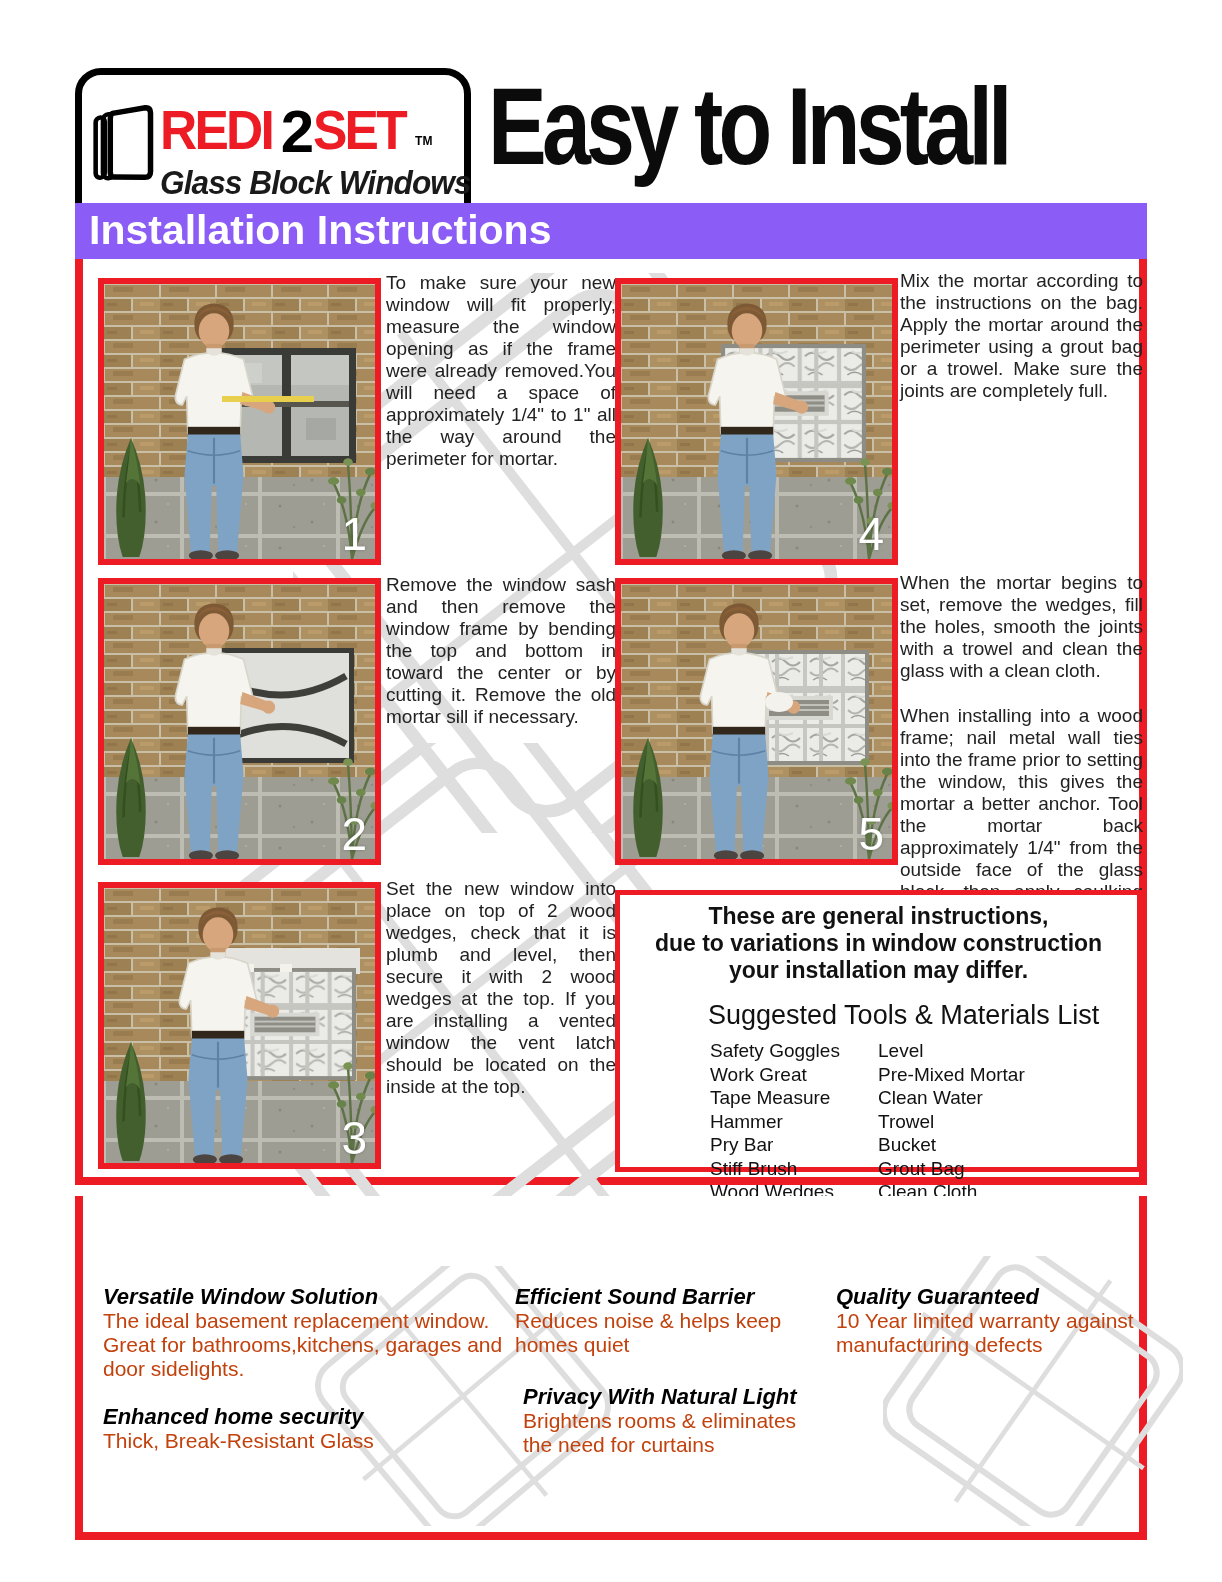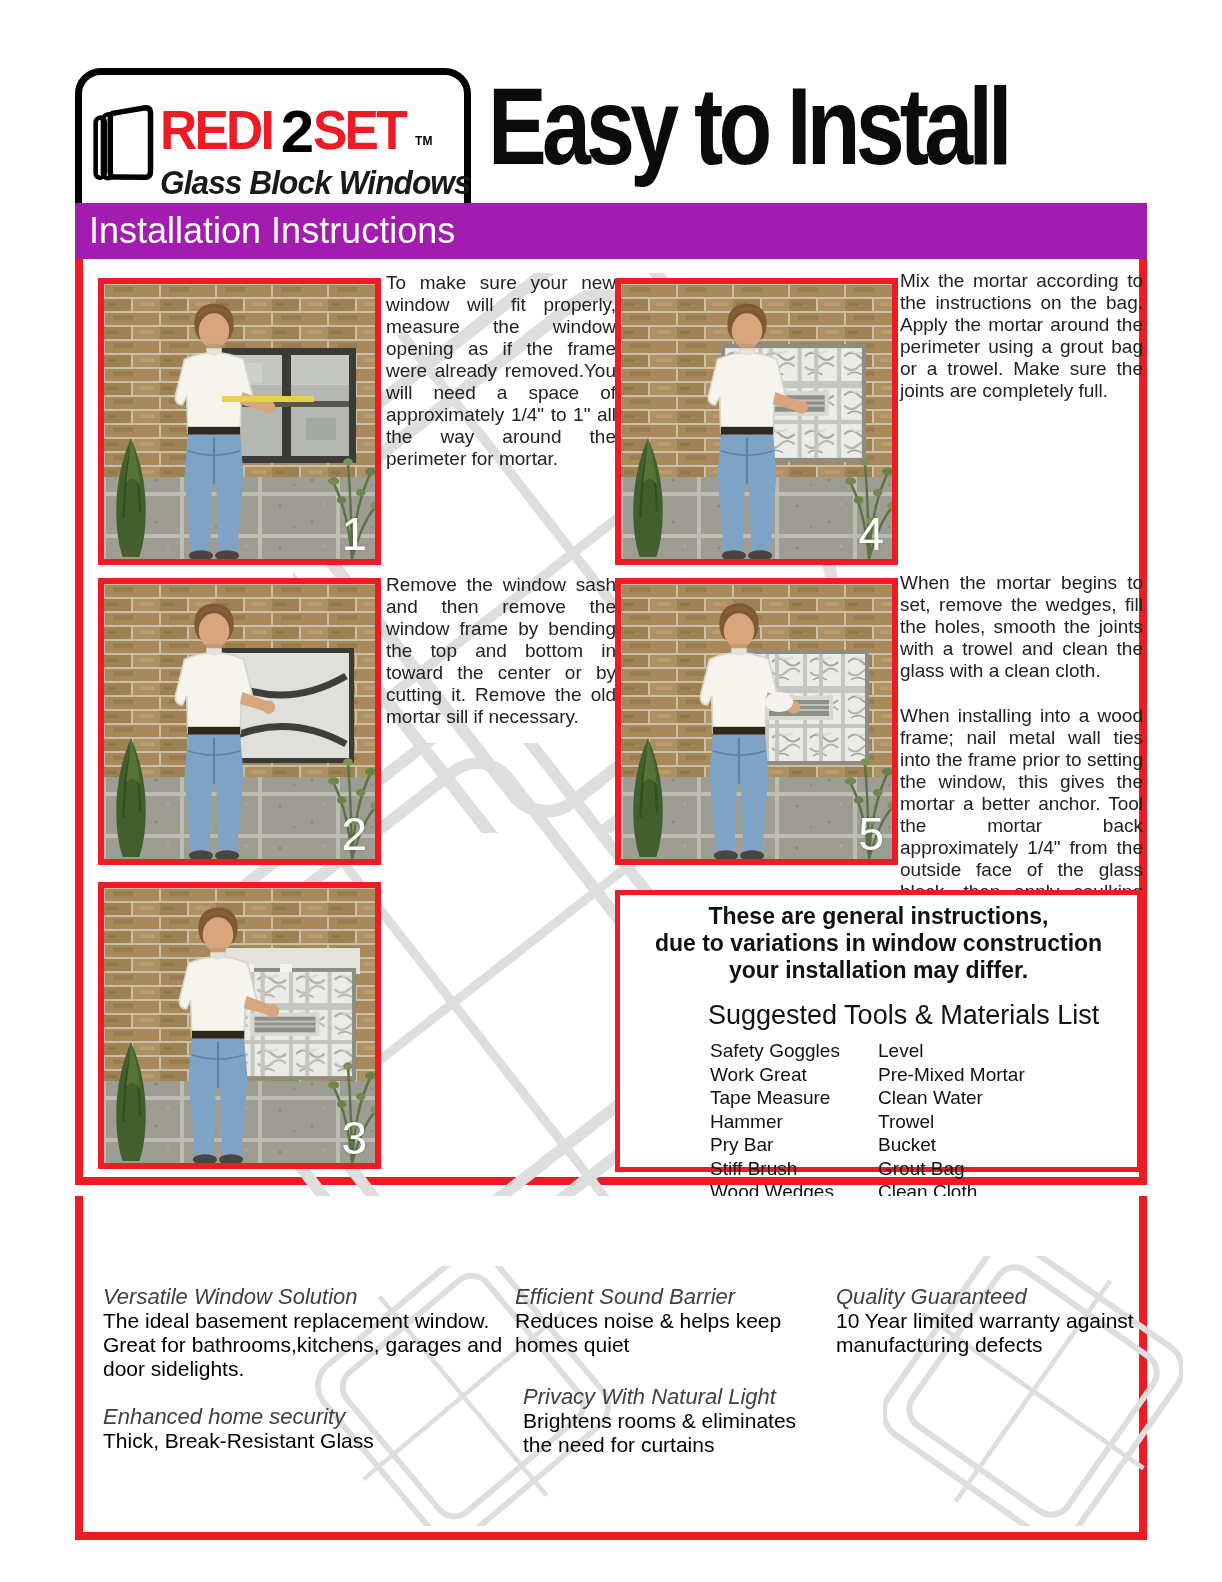--- a/index.html
+++ b/index.html
@@ -30,22 +30,22 @@
     position:absolute; left:488px; top:62px; font-size:110px; font-weight:bold;
     letter-spacing:-6px; color:#0b0b0b; white-space:nowrap;
     transform:scaleX(.80); transform-origin:left top;
   }
 
   
   .section { position:absolute; left:75px; width:1072px; background:#fff; }
   .section-install { top:203px; height:982px; border-left:8px solid #ed1c24; border-right:8px solid #ed1c24; border-bottom:8px solid #ed1c24; }
   .section-facts   { top:1196px; height:344px; border-left:8px solid #ed1c24; border-right:8px solid #ed1c24; border-bottom:8px solid #ed1c24; }
   .banner {
-    position:absolute; left:-8px; top:0; width:1072px; height:56px; background:#a21caf;
-    color:#fff; font-size:36px; line-height:55px; padding-left:14px; white-space:nowrap;
+    position:absolute; left:-8px; top:0; width:1072px; height:56px; background:#8b5cf6;
+    color:#fff; font-size:41px; line-height:55px; padding-left:14px; white-space:nowrap;font-weight:bold;
   }
   .section-facts .banner { height:57px; line-height:56px; }
 
   .wm { position:absolute; pointer-events:none; }
 
   
   .photo { position:absolute; width:283px; height:287px; border:6px solid #ed1c24; background:#fff; overflow:hidden; }
   .photo svg { display:block; }
   .pnum { position:absolute; right:8px; bottom:2px; color:#fff; font-size:46px; line-height:1;
           text-shadow:0 0 3px rgba(0,0,0,.25); }
@@ -58,22 +58,22 @@
   .notice { position:absolute; left:532px; top:687px; width:527px; height:282px; border:5px solid #ed1c24; background:#fff; padding-top:8px; }
   .notice-heading { text-align:center; font-weight:bold; font-size:23px; line-height:27px; color:#111; }
   .tools-title { font-size:27px; margin:16px 0 8px 88px; color:#111; }
   .tools-cols { display:flex; margin-left:90px; font-size:19px; line-height:23.5px; color:#111; }
   .tools-col-left { width:168px; }
   .tools-col-right { width:200px; }
   .tool-item { display:block; }
 
   
   .fact { position:absolute; }
-  .fact-heading { font-weight:normal; font-style:italic; font-size:22px; line-height:25px; color:#404040; }
-  .fact-body { font-size:21px; line-height:24px; color:#000000; }
+  .fact-heading { font-weight:bold; font-style:italic; font-size:22px; line-height:25px; color:#000000; }
+  .fact-body { font-size:21px; line-height:24px; color:#c2410c; }
 </style>
 </head>
 <body>
 
 <svg width="0" height="0" style="position:absolute" aria-hidden="true">
   <defs>
     <pattern id="brick" width="56" height="28" patternUnits="userSpaceOnUse">
       <rect width="56" height="28" fill="#c9bfa6"></rect>
       <rect x="1" y="1" width="54" height="12" fill="#a8895c"></rect>
       <rect x="-27" y="15" width="54" height="12" fill="#9e8152"></rect>
@@ -276,20 +276,23 @@
       <rect x="108" y="60" width="148" height="26" fill="#e4e3dd"></rect>
       <use href="#win-gb" x="110" y="80" width="142" height="112"></use>
       <rect x="138" y="76" width="12" height="8" fill="#f4f2ea"></rect>
       <rect x="176" y="76" width="12" height="8" fill="#f4f2ea"></rect>
       <use href="#shrub" x="2" y="152" width="50" height="123"></use>
       <use href="#plant" x="220" y="142" width="56" height="133"></use>
       <use href="#man" x="48" y="14" width="132" height="262"></use>
     </svg>
     <div class="pnum">3</div>
   </div>
+  <div class="step-text" style="left:303px; top:675px; width:230px;">
+    <p>Set the new window into place on top of 2 wood wedges, check that it is plumb and level, then secure it with 2 wood wedges at the top. If you are installing a vented window the vent latch should be located on the inside at the top.</p>
+  </div>
 
   <div class="notice">
     <div class="notice-heading">
       <div>These are general instructions,</div>
       <div>due to  variations in window construction</div>
       <div>your installation may differ.</div>
     </div>
     <div class="tools-title">Suggested Tools &amp; Materials List</div>
     <div class="tools-cols">
       <div class="tools-col-left">

